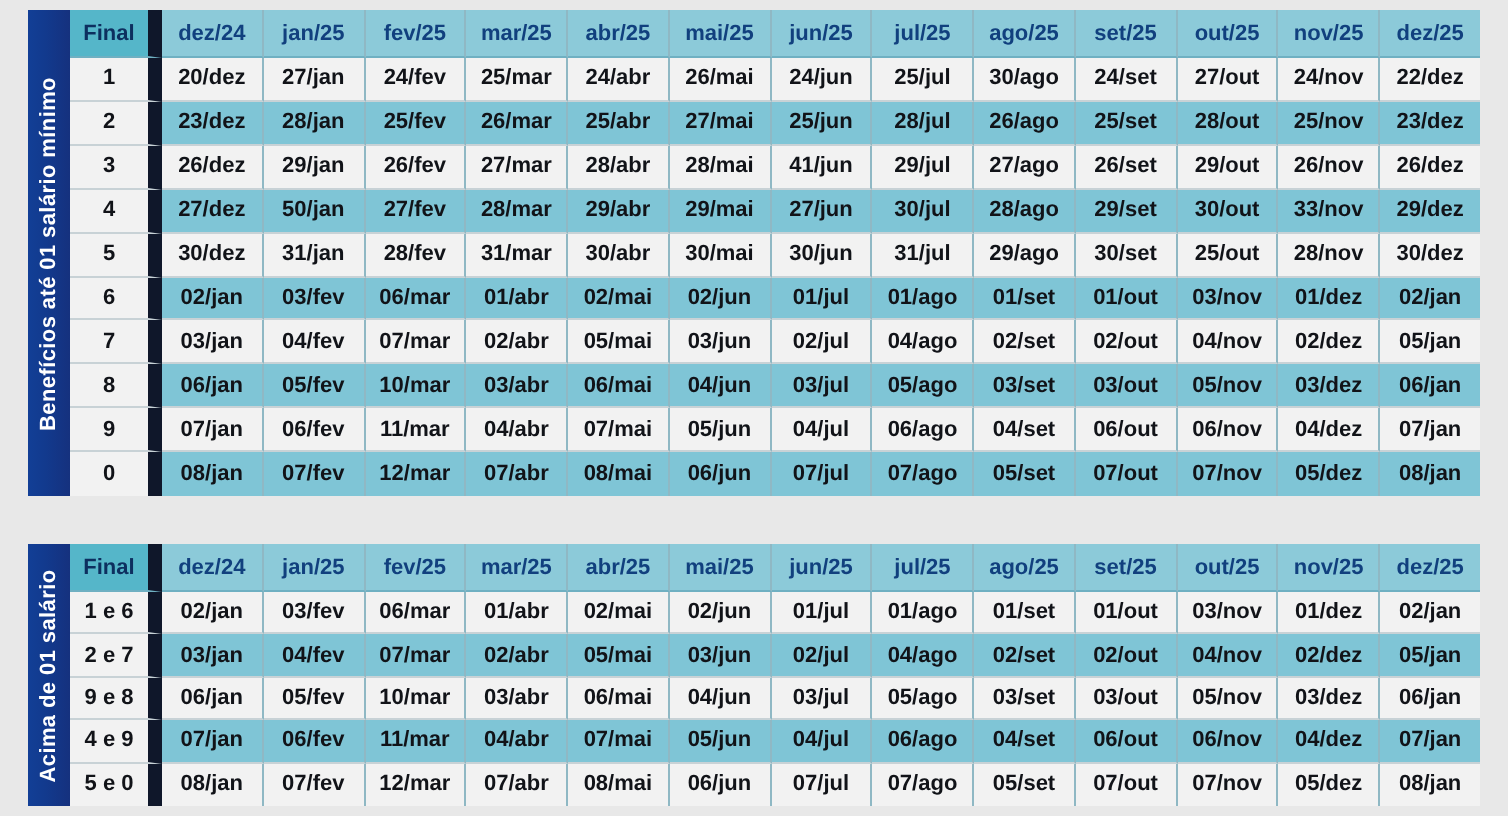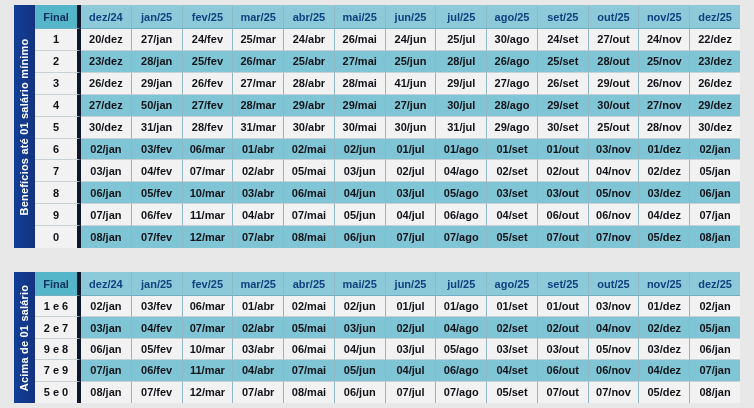--- a/index.html
+++ b/index.html
@@ -79,21 +79,21 @@
     overflow: hidden;
   }
   .cell:last-child { border-right: none; }
   .grid-row:last-child .cell { border-bottom: none; }
 
   
   .cell.final-col {
     flex: 0 0 46px;
     background: #f2f2f2;
     color: #111318;
-    border-right: 4px solid #0f172a;
+    border-right: 7px solid #0f172a;
   }
 
   
   .grid-row.header { flex: 0 0 24px; }
   .grid-row.header .cell {
     background: #8ccad9;
     color: #11407e;
     border-bottom: 1px solid #6fb0c2;
     font-size: 11px;
     font-weight: 700;
@@ -196,21 +196,21 @@
         <div class="cell">50/jan</div>
         <div class="cell">27/fev</div>
         <div class="cell">28/mar</div>
         <div class="cell">29/abr</div>
         <div class="cell">29/mai</div>
         <div class="cell">27/jun</div>
         <div class="cell">30/jul</div>
         <div class="cell">28/ago</div>
         <div class="cell">29/set</div>
         <div class="cell">30/out</div>
-        <div class="cell">27/nov</div>
+        <div class="cell">33/nov</div>
         <div class="cell">29/dez</div>
       </div>
 
       <div class="grid-row light">
         <div class="cell final-col">5</div>
         <div class="cell">30/dez</div>
         <div class="cell">31/jan</div>
         <div class="cell">28/fev</div>
         <div class="cell">31/mar</div>
         <div class="cell">30/abr</div>
@@ -378,21 +378,21 @@
         <div class="cell">03/jul</div>
         <div class="cell">05/ago</div>
         <div class="cell">03/set</div>
         <div class="cell">03/out</div>
         <div class="cell">05/nov</div>
         <div class="cell">03/dez</div>
         <div class="cell">06/jan</div>
       </div>
 
       <div class="grid-row dark">
-        <div class="cell final-col">7 e 9</div>
+        <div class="cell final-col">4 e 9</div>
         <div class="cell">07/jan</div>
         <div class="cell">06/fev</div>
         <div class="cell">11/mar</div>
         <div class="cell">04/abr</div>
         <div class="cell">07/mai</div>
         <div class="cell">05/jun</div>
         <div class="cell">04/jul</div>
         <div class="cell">06/ago</div>
         <div class="cell">04/set</div>
         <div class="cell">06/out</div>

